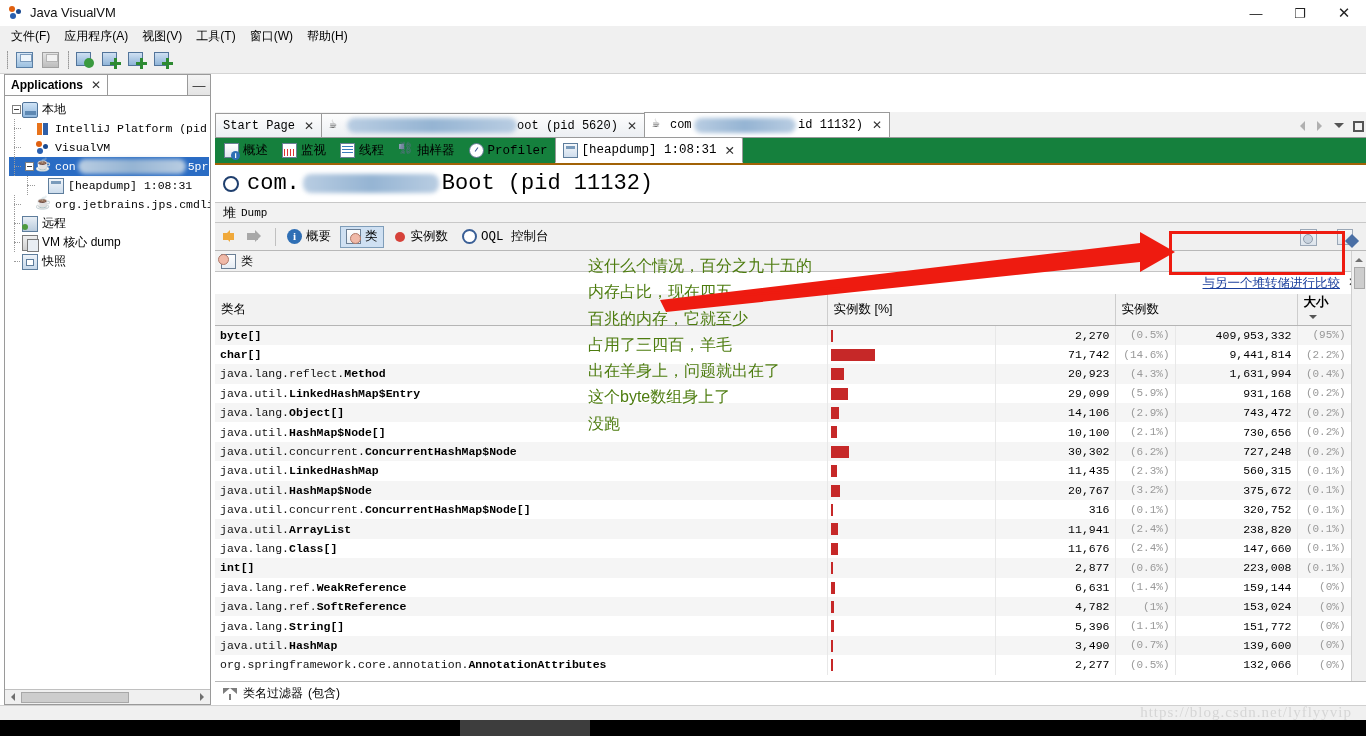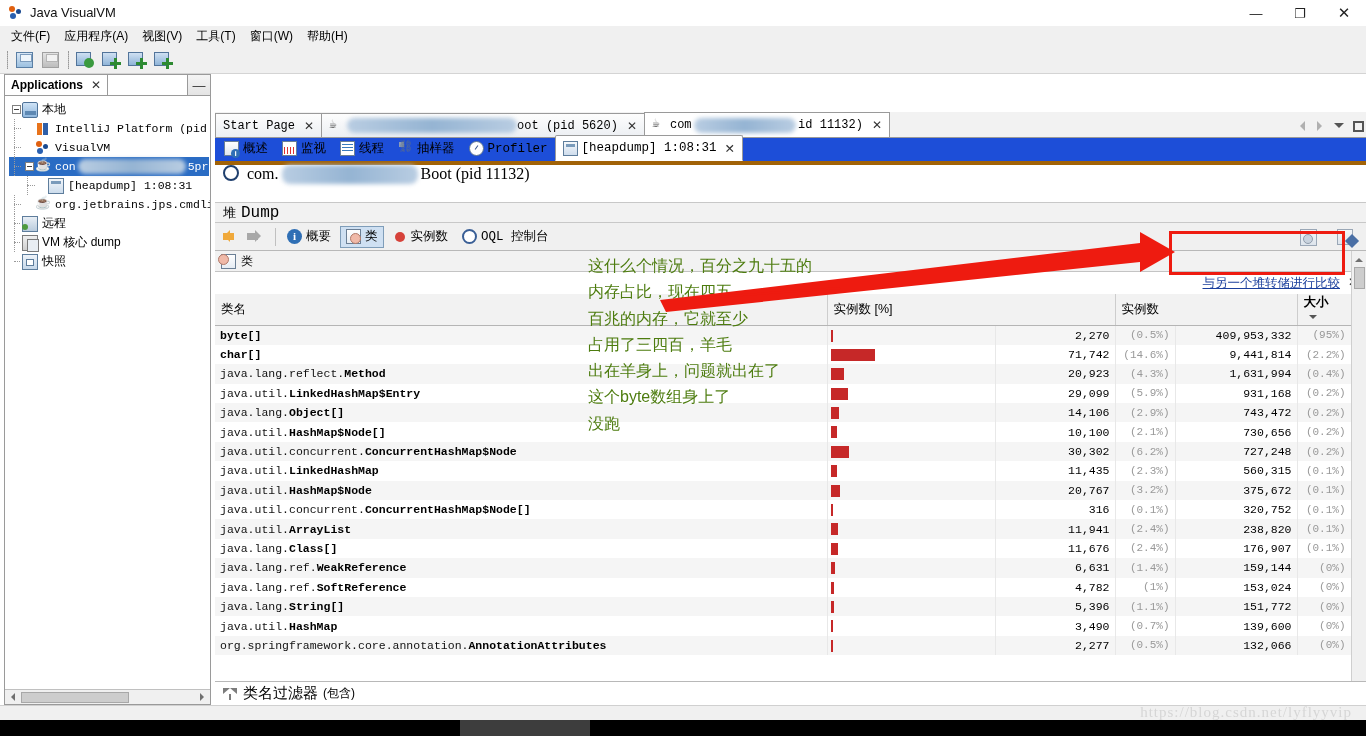--- a/index.html
+++ b/index.html
@@ -126,21 +126,21 @@
   .dtab .jicon:before{content:"\2615";position:absolute;left:0;top:-3px;font-size:13px;color:#4a4a4a;}
   .doc-tabs-right { position:absolute; right:2px; bottom:4px; display:flex; align-items:center; gap:9px; }
   .dt-arrow { width:10px;height:12px;position:relative; }
   .dt-arrow:before{content:"";position:absolute;border:5px solid transparent;top:1px;}
   .dt-arrow.l:before{border-right-color:#b0b0b0;left:-1px;}
   .dt-arrow.r:before{border-left-color:#b0b0b0;left:2px;}
   .dt-caret { width:0;height:0;border:5px solid transparent;border-top-color:#555;margin-top:4px; }
   .dt-max { width:11px;height:11px;border:2px solid #555; }
 
   
-  .sub-tabs { height:27px; background:#1d4ed8; border-bottom:4px solid #a16207;
+  .sub-tabs { height:27px; background:#15803d; border-bottom:2px solid #a16207;
               display:flex; align-items:flex-end; padding-left:2px; position:relative; }
   .stab { height:25px; display:flex; align-items:center; padding:0 7px;
           font-family:"Liberation Mono", monospace; font-size:12.5px; white-space:nowrap; }
   .stab.active { background:#fff; border:1px solid #9a9a9a; border-bottom:1px solid #fff;
                  height:26px; border-radius:2px 2px 0 0; }
   .stab .si { width:15px;height:15px;margin-right:4px;position:relative;flex:none; }
   .si.overview { background:linear-gradient(#ffffff,#e0e6ee); border:1px solid #6b7f95; }
   .si.overview:after{content:"i";position:absolute;right:-2px;bottom:-3px;width:9px;height:9px;border-radius:50%;background:#2f6fb5;color:#fff;font:bold 8px/9px "Liberation Sans",sans-serif;text-align:center;}
   .si.monitor { background:#fff; border:1px solid #6b7f95; }
   .si.monitor:after{content:"";position:absolute;left:1px;bottom:1px;width:11px;height:7px;
@@ -151,29 +151,29 @@
   .si.sampler { background:transparent; }
   .si.sampler:before{content:"";position:absolute;left:1px;top:1px;width:5px;height:5px;background:#8a9bb5;border:1px solid #4c6party;}
   .si.sampler:after{content:"\26D3";position:absolute;left:0;top:-2px;font-size:12px;color:#5d6e88;}
   .si.profiler { width:15px;height:15px;border-radius:50%;background:#fff;border:1px solid #5f7690; }
   .si.profiler:after{content:"";position:absolute;left:6px;top:3px;width:1px;height:5px;background:#34508a;transform:rotate(35deg);}
   .si.heapdump { background:linear-gradient(#f5f8fb,#cfdded); border:1px solid #5e7d9c; }
   .si.heapdump:after{content:"";position:absolute;left:2px;top:2px;right:2px;height:3px;background:#7a9bbb;}
   .stab .x { margin-left:8px; font-family:"Liberation Sans",sans-serif; color:#333; }
 
   
-  .app-header { height:37px; background:#fff; display:flex; 
-                padding-left:8px; font-family:Liberation Serif, serif; font-size:16px; }
+  .app-header { height:37px; background:#fff; display:flex; align-items:center;
+                padding-left:8px; font-family:Liberation Mono, monospace; font-size:22px; }
   .app-header .ring { width:16px;height:16px;border:2px solid #1f3f6e;border-radius:50%;margin-right:8px;flex:none; }
 
   
   .heap-strip { height:21px; background:#f2f2f2; border-top:1px solid #c8c8c8;
                 border-bottom:1px solid #c8c8c8; display:flex; align-items:center; padding-left:8px; }
   .heap-strip .t1 { font-size:13px; margin-right:5px; }
-  .heap-strip .t2 { font-family:"Liberation Mono", monospace; font-size:16px; }
+  .heap-strip .t2 { font-family:"Liberation Mono", monospace; font-size:11px; }
 
   
   .inner-tb { height:28px; background:#f0f0f0; display:flex; align-items:center;
               padding-left:6px; position:relative; border-bottom:1px solid #d6d6d6; }
   .nav-arrow { width:22px;height:22px;position:relative;margin-right:2px; }
   .nav-arrow:before { content:"";position:absolute;left:2px;top:7px;width:11px;height:7px;
                       background:#f0a93b; }
   .nav-arrow:after { content:"";position:absolute;top:4px;border:6px solid transparent; }
   .nav-arrow.back:after { border-right-color:#f0a93b; left:-3px; }
   .nav-arrow.fwd:before { background:#a8a8a8; }
@@ -241,21 +241,21 @@
   .vscroll .vthumb { position:absolute; left:2px; top:16px; width:11px; height:22px;
                      background:#cdcdcd; border:1px solid #a8a8a8; }
 
   
   .filter-bar { position:absolute; left:0; right:0; bottom:0; height:24px; background:#fff;
                 border-top:1px solid #b8b8b8; display:flex; align-items:center; padding-left:8px; }
   .funnel { width:14px;height:14px;margin-right:6px;position:relative;flex:none; }
   .funnel:before{content:"";position:absolute;left:0;top:1px;border-left:7px solid #7c7c7c;
       border-right:7px solid #7c7c7c;border-bottom:6px solid transparent;}
   .funnel:after{content:"";position:absolute;left:6px;top:7px;width:2px;height:6px;background:#7c7c7c;}
-  .filter-bar .fl1 { font-size:15px; margin-right:5px; }
+  .filter-bar .fl1 { font-size:12px; margin-right:5px; }
   .filter-bar .fl2 { font-size:12px; }
 
   
   .status-bar { position:absolute; left:0; right:0; bottom:16px; height:15px; background:#f0f0f0;
                 border-top:1px solid #d0d0d0; }
   .watermark { position:absolute; right:14px; bottom:16px; height:15px; line-height:15px;
                font-family:"Liberation Serif", serif; font-size:15px; color:#d6d6d6;
                letter-spacing:1px; }
   .taskbar { position:absolute; left:0; right:0; bottom:0; height:16px; background:#000; }
   .taskbar .seg { position:absolute; top:0; bottom:0; background:#3d3d3d; }
@@ -671,21 +671,31 @@
                   <td class="c-num">238,820</td>
                   <td class="c-pct">(0.1%)</td>
                 </tr>
                 <tr>
                   <td class="c-name"><span class="pkg">java.lang.</span><b>Class[]</b></td>
                   <td class="c-bar">
                     <div class="bar" style="width: 7.2px; background: rgb(198, 40, 40);"></div>
                   </td>
                   <td class="c-num">11,676</td>
                   <td class="c-pct">(2.4%)</td>
-                  <td class="c-num">176,907</td>
+                  <td class="c-num">147,660</td>
+                  <td class="c-pct">(0.1%)</td>
+                </tr>
+                <tr>
+                  <td class="c-name"><b>int[]</b></td>
+                  <td class="c-bar">
+                    <div class="bar" style="width: 2px; background: rgb(198, 40, 40);"></div>
+                  </td>
+                  <td class="c-num">2,877</td>
+                  <td class="c-pct">(0.6%)</td>
+                  <td class="c-num">223,008</td>
                   <td class="c-pct">(0.1%)</td>
                 </tr>
                 <tr>
                   <td class="c-name"><span class="pkg">java.lang.ref.</span><b>WeakReference</b></td>
                   <td class="c-bar">
                     <div class="bar" style="width: 4.2px; background: rgb(198, 40, 40);"></div>
                   </td>
                   <td class="c-num">6,631</td>
                   <td class="c-pct">(1.4%)</td>
                   <td class="c-num">159,144</td>

